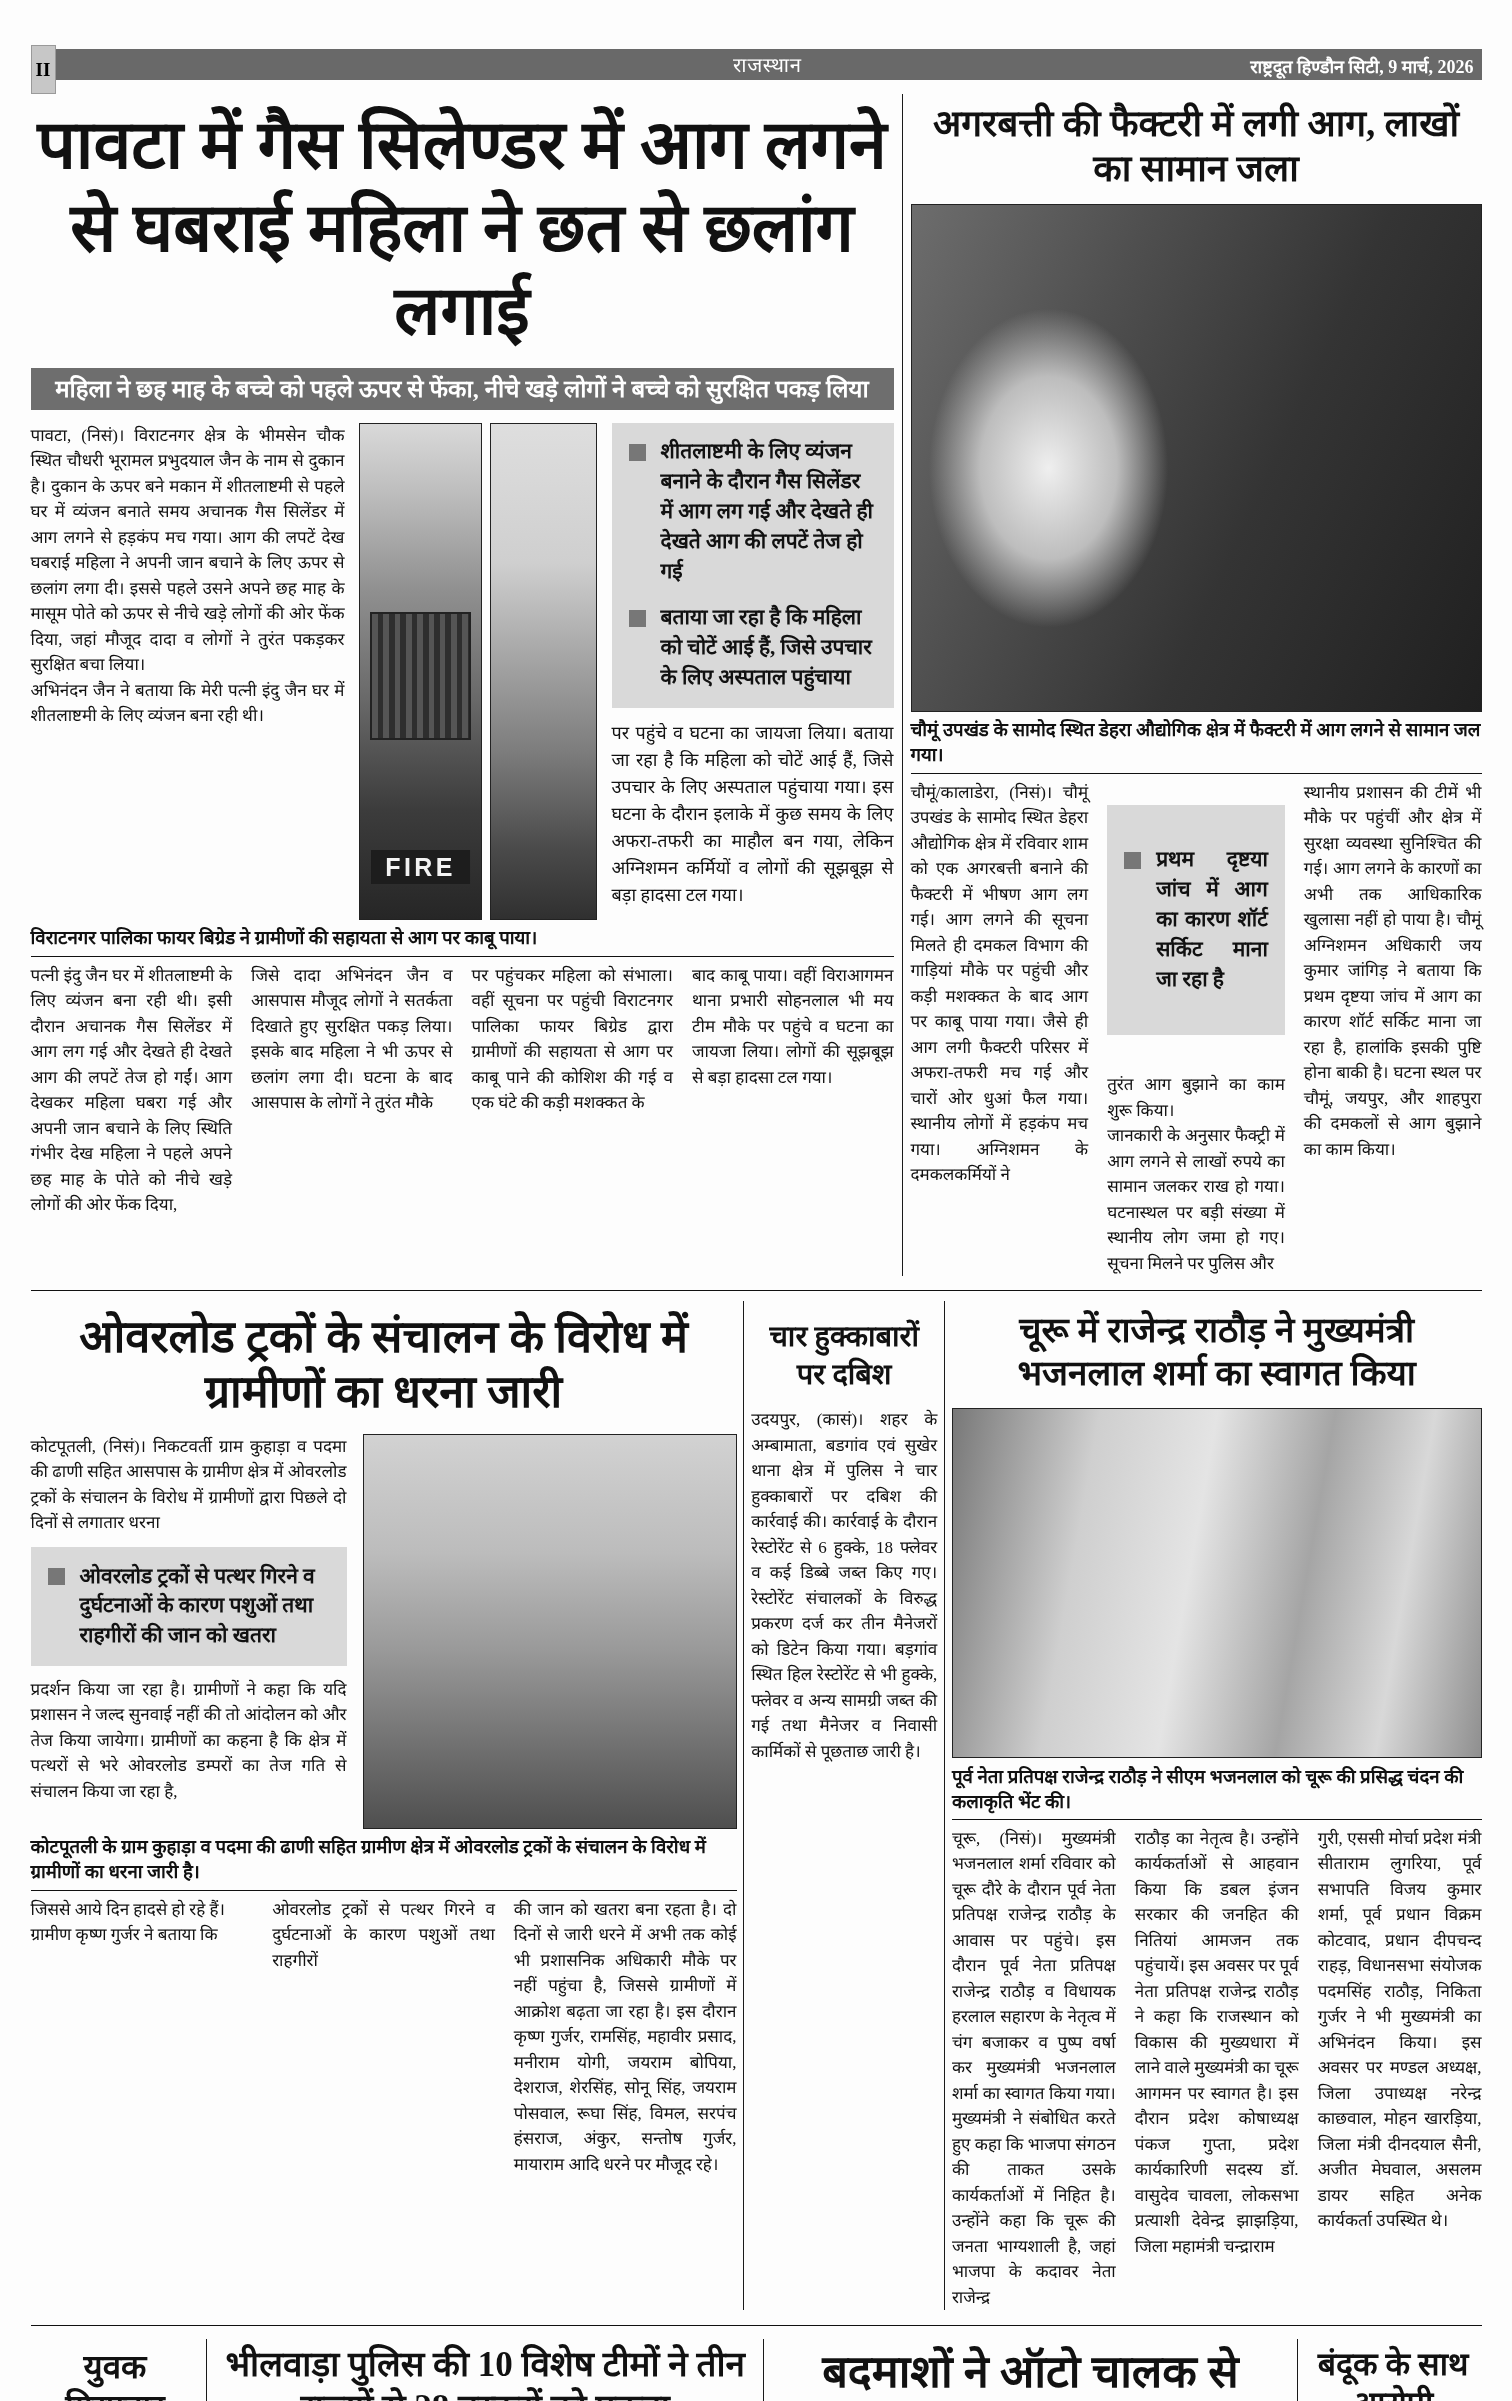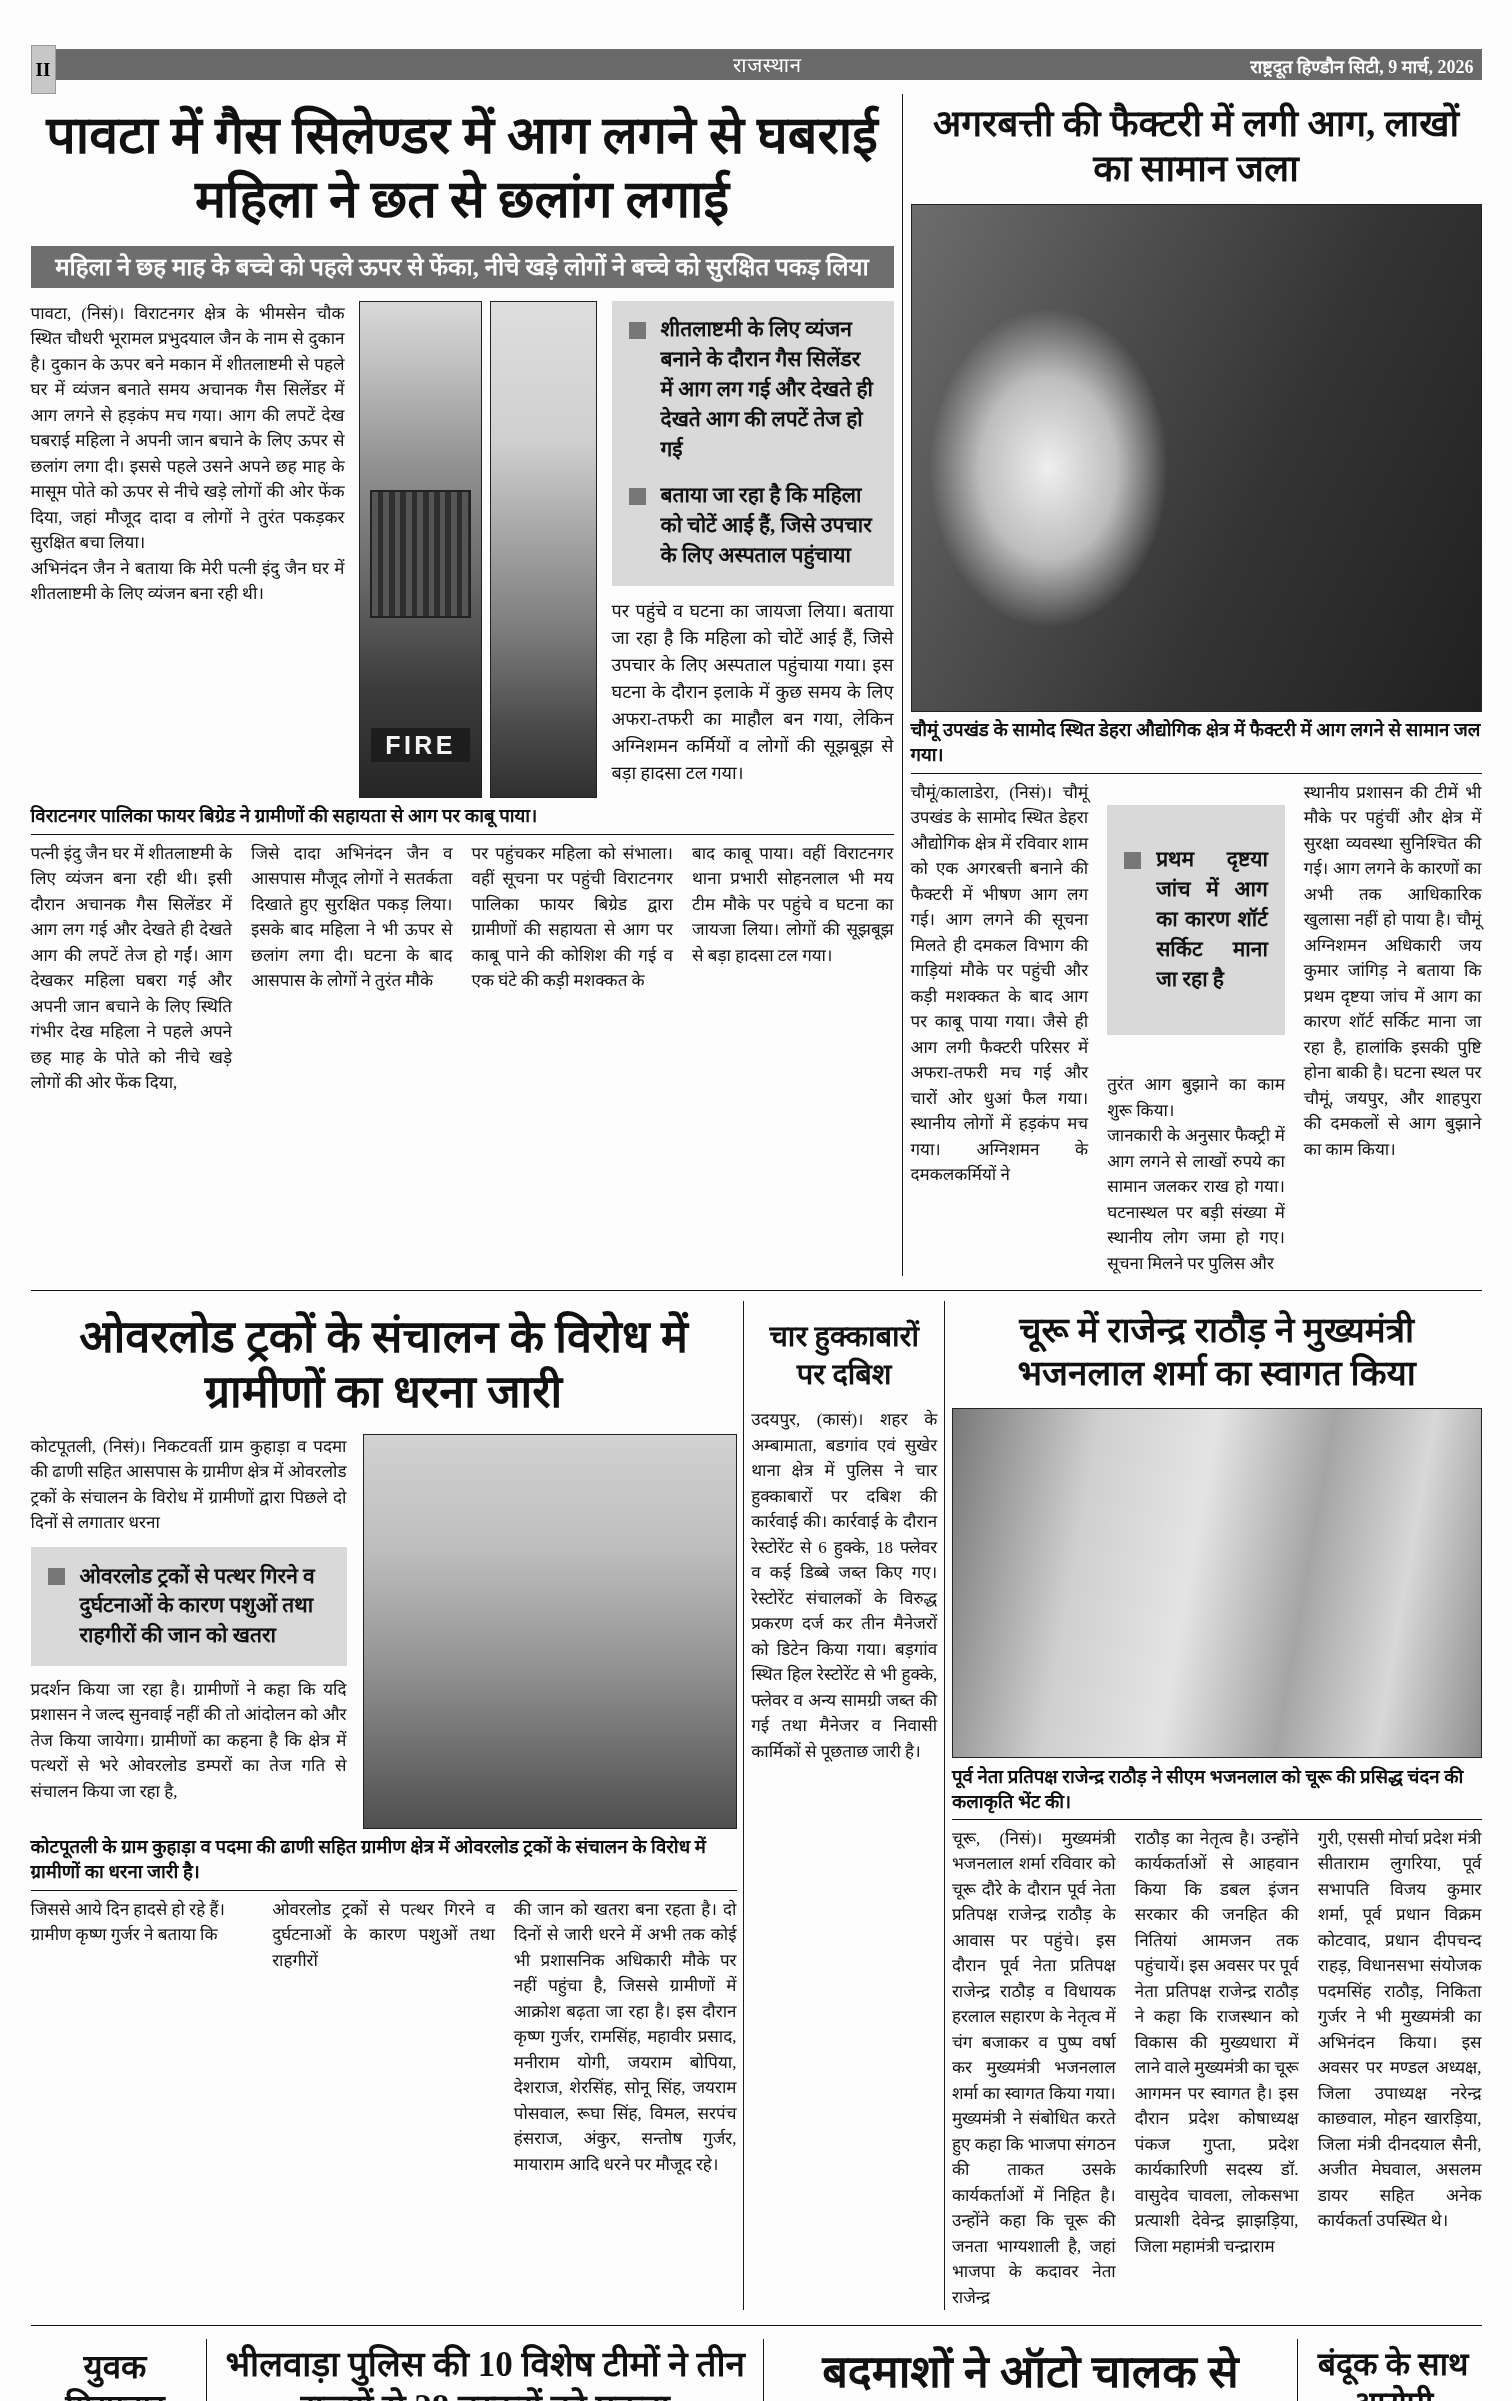--- a/index.html
+++ b/index.html
@@ -24,21 +24,21 @@
   .caption { font-weight:700; font-size:18.6px; line-height:1.35; margin-top:5.6px; }
   .hl-box { background:#d9d9d9; padding:14.7px 17px; }
   .hl-item { font-size:21px; font-weight:700; line-height:1.42; padding-left:32px; position:relative; }
   .hl-item + .hl-item { margin-top:17px; }
   .hl-item::before { content:""; position:absolute; left:0; top:6.8px; width:17px; height:17px; background:#777; }
   .photo { border:0.6px solid #222; background:#9a9a9a; }
   .vdiv { border-left:1.1px solid #1a1a1a; }
 
   
   .band1 { display:grid; grid-template-columns:863px 17px 1fr; margin-top:14.7px; }
-  .art-a .headline { font-size:52px; padding:10.2px 5.6px 14.7px; }
+  .art-a .headline { font-size:68px; padding:10.2px 5.6px 14.7px; }
   .a-kicker { font-size:24px; }
   .a-mid { display:grid; grid-template-columns:314px 1fr 282px; gap:14.7px; margin-top:12.4px; }
   .a-photos { display:flex; gap:8px; }
   .ph-firetruck { flex:1.15; height:497px;
     background:linear-gradient(180deg,#d9d9d9 0%,#bdbdbd 14%,#8f8f8f 34%,#6a6a6a 55%,#3c3c3c 78%,#262626 100%); position:relative; }
   .ph-firetruck .grille { position:absolute; left:8%; right:8%; top:38%; height:26%;
     background:repeating-linear-gradient(90deg,#555 0 5.6px,#2e2e2e 5.6px 11.3px); border:2.3px solid #222; }
   .fire-label { position:absolute; bottom:7%; left:50%; transform:translateX(-50%); color:#f3f3f3; background:#1d1d1d; font-family:"Liberation Sans",sans-serif; font-weight:700; font-size:25px; letter-spacing:3.4px; padding:2.3px 14.7px; }
   .ph-street { flex:1; height:497px;
     background:linear-gradient(180deg,#dedede 0%,#cfcfcf 28%,#a8a8a8 46%,#7d7d7d 66%,#4a4a4a 86%,#303030 100%); }
@@ -98,21 +98,21 @@
             </div>
           <div class="body-after-box">पर पहुंचे व घटना का जायजा लिया। बताया जा रहा है कि महिला को चोटें आई हैं, जिसे उपचार के लिए अस्पताल पहुंचाया गया। इस घटना के दौरान इलाके में कुछ समय के लिए अफरा-तफरी का माहौल बन गया, लेकिन अग्निशमन कर्मियों व लोगों की सूझबूझ से बड़ा हादसा टल गया।</div>
         </div>
       </div>
       <div class="caption">विराटनगर पालिका फायर बिग्रेड ने ग्रामीणों की सहायता से आग पर काबू पाया।</div>
       <div class="rule-h-thin"></div>
       <div class="cols">
           <div>पत्नी इंदु जैन घर में शीतलाष्टमी के लिए व्यंजन बना रही थी। इसी दौरान अचानक गैस सिलेंडर में आग लग गई और देखते ही देखते आग की लपटें तेज हो गईं। आग देखकर महिला घबरा गई और अपनी जान बचाने के लिए स्थिति गंभीर देख महिला ने पहले अपने छह माह के पोते को नीचे खड़े लोगों की ओर फेंक दिया,</div>
           <div>जिसे दादा अभिनंदन जैन व आसपास मौजूद लोगों ने सतर्कता दिखाते हुए सुरक्षित पकड़ लिया। इसके बाद महिला ने भी ऊपर से छलांग लगा दी। घटना के बाद आसपास के लोगों ने तुरंत मौके</div>
           <div>पर पहुंचकर महिला को संभाला। वहीं सूचना पर पहुंची विराटनगर पालिका फायर बिग्रेड द्वारा ग्रामीणों की सहायता से आग पर काबू पाने की कोशिश की गई व एक घंटे की कड़ी मशक्कत के</div>
-          <div>बाद काबू पाया। वहीं विराटनगर थाना प्रभारी सोहनलाल भी मय टीम मौके पर पहुंचे व घटना का जायजा लिया। लोगों की सूझबूझ से बड़ा हादसा टल गया।</div>
+          <div>बाद काबू पाया। वहीं विराआगमन थाना प्रभारी सोहनलाल भी मय टीम मौके पर पहुंचे व घटना का जायजा लिया। लोगों की सूझबूझ से बड़ा हादसा टल गया।</div>
         </div>
     </div>
 
     <div class="vdiv" style="margin:0 8px;"></div>
 
     <div class="art-b">
       <div class="headline">अगरबत्ती की फैक्टरी में लगी आग, लाखों का सामान जला</div>
       <div class="photo ph-factory"></div>
       <div class="caption">चौमूं उपखंड के सामोद स्थित डेहरा औद्योगिक क्षेत्र में फैक्टरी में आग लगने से सामान जल गया।</div>
       <div class="rule-h-thin"></div>

